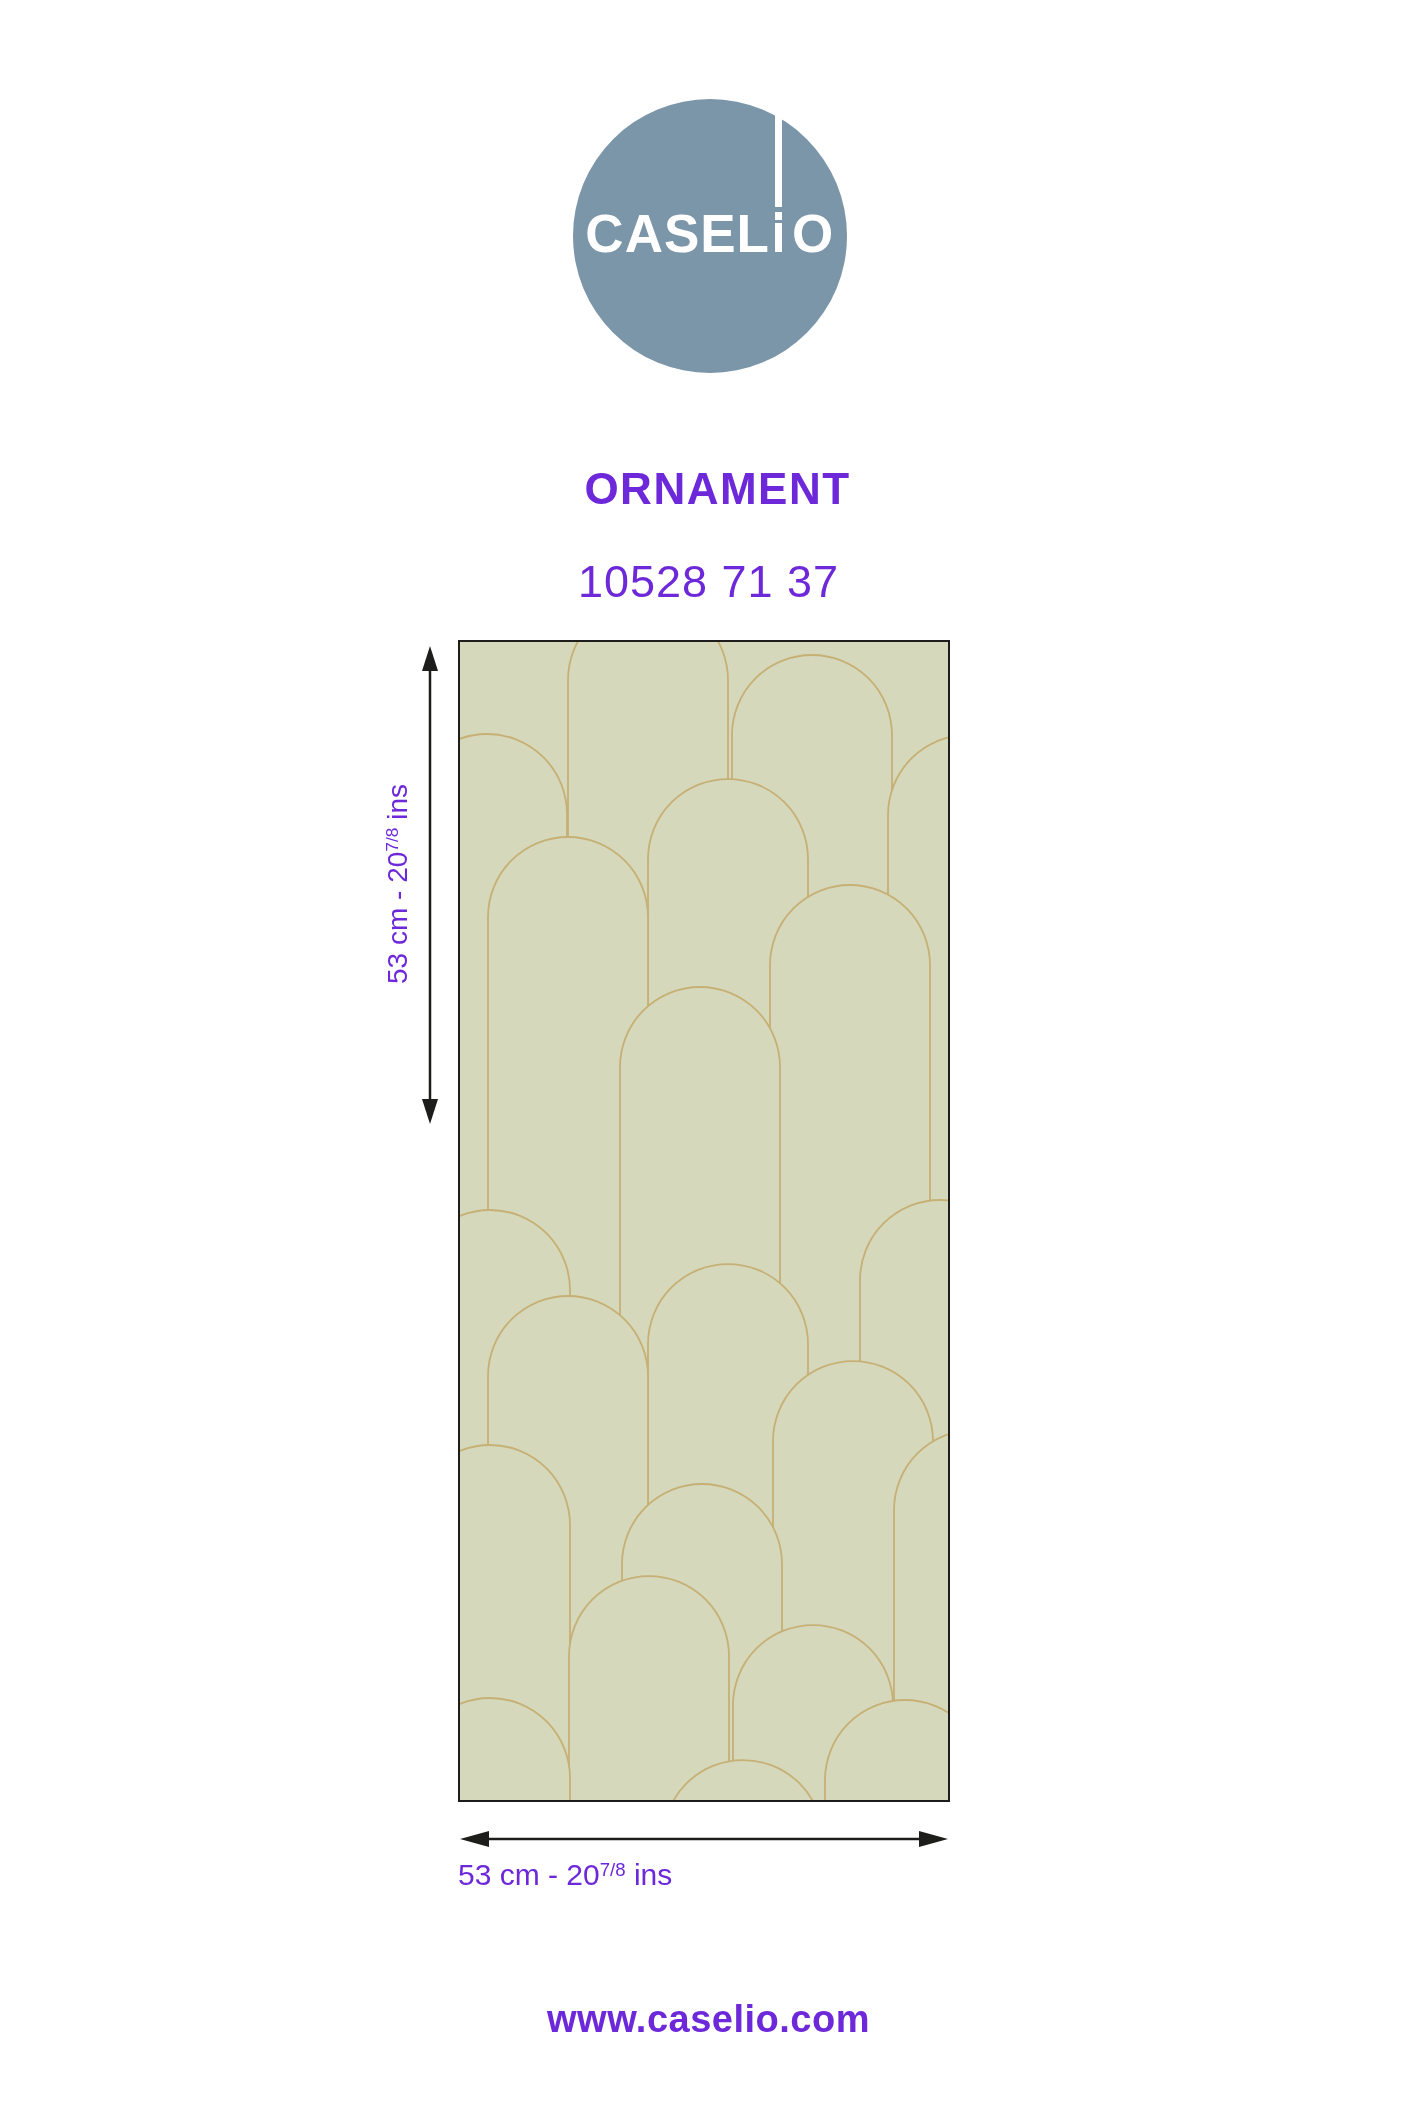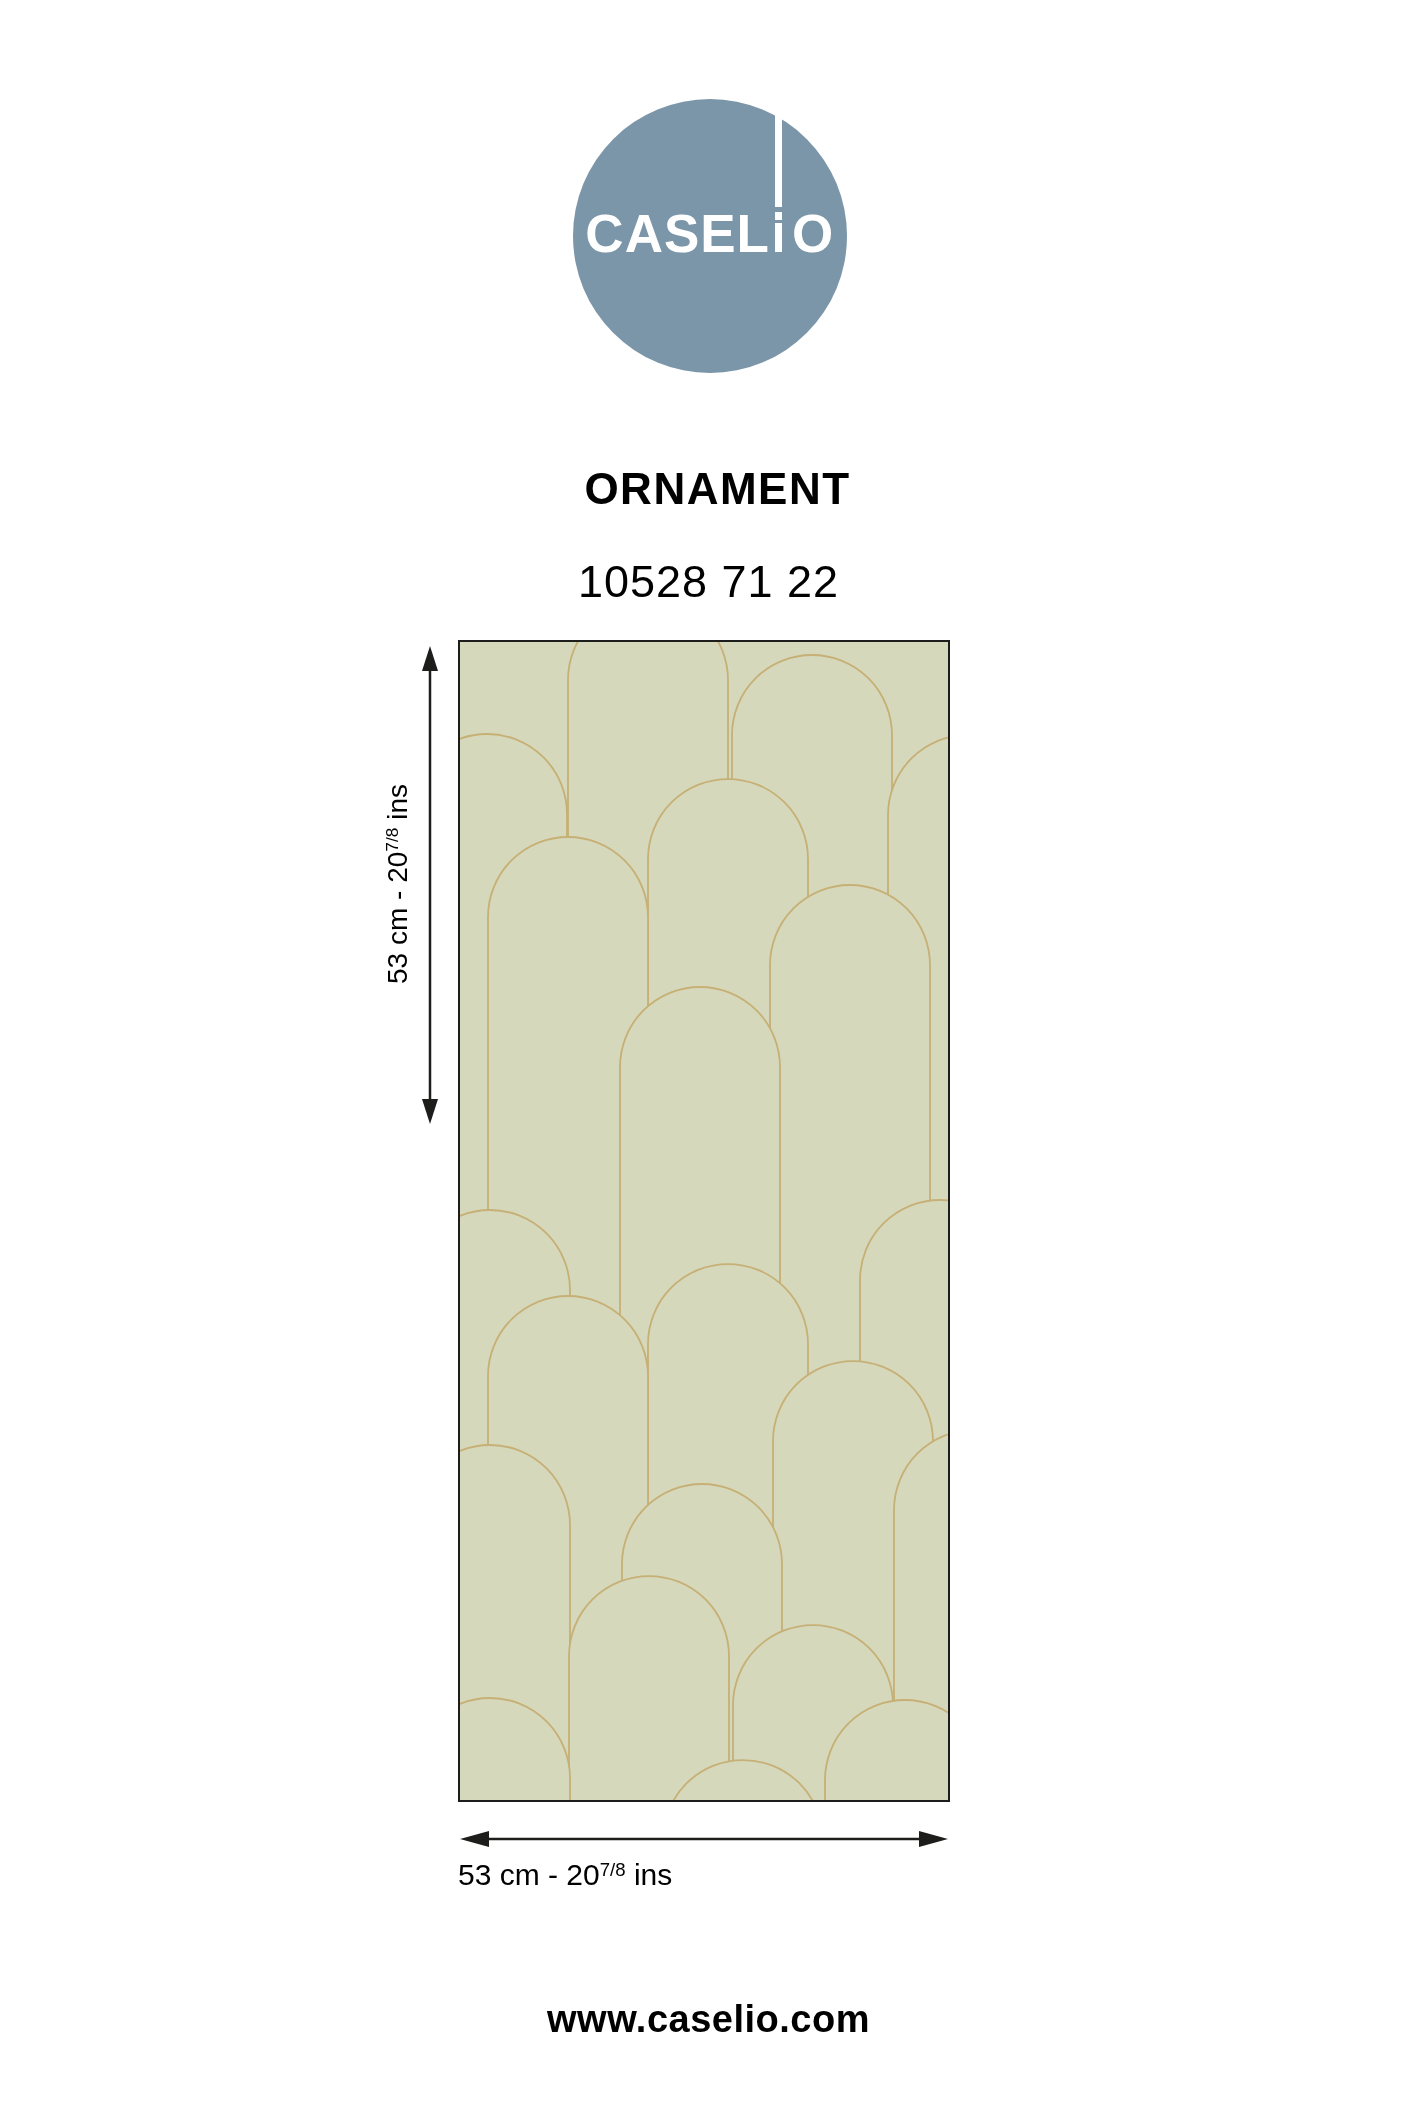--- a/index.html
+++ b/index.html
@@ -1,21 +1,21 @@
 <!DOCTYPE html>
 <html><head>
 <meta charset="utf-8">
 <style>
   html,body{margin:0;padding:0;background:#ffffff;}
   .page{
     position:relative;
     width:1417px;height:2126px;
     background:#ffffff;
     font-family:"Liberation Sans", sans-serif;
-    color:#000000;
+    color:#6d28d9;
     overflow:hidden;
   }
   .logo-svg{position:absolute;left:570px;top:96px;}
   .logo-wordmark{
     font-family:"Liberation Sans", sans-serif;
     font-weight:700;
     letter-spacing:1px;
   }
   .collection-title{
     position:absolute;left:0;top:464px;width:100%;
@@ -68,21 +68,21 @@
 
     <rect x="205" y="116" width="7" height="8" fill="#ffffff"></rect>
 
     <rect x="205" y="127" width="7" height="29" fill="#ffffff"></rect>
     <text x="200" y="156" text-anchor="end" class="logo-wordmark" font-size="53" fill="#ffffff">CASEL</text>
     <text x="222" y="156" text-anchor="start" class="logo-wordmark" font-size="53" fill="#ffffff">O</text>
   </svg>
 
   <div class="collection-title">ORNAMENT</div>
 
-  <div class="reference-number">10528 71 22</div>
+  <div class="reference-number">10528 71 37</div>
 
   <div class="swatch">
     <svg id="pattern-svg" width="488" height="1158" viewBox="0 0 488 1158">
         <path d="M 108 1170 L 108 38 A 80 80 0 0 1 268 38 L 268 1170" fill="#d6d8bc" stroke="#c6b075" stroke-width="1.8"></path>
         <path d="M 272 1170 L 272 93 A 80 80 0 0 1 432 93 L 432 1170" fill="#d6d8bc" stroke="#c6b075" stroke-width="1.8"></path>
         <path d="M -53 1170 L -53 172 A 80 80 0 0 1 107 172 L 107 1170" fill="#d6d8bc" stroke="#c6b075" stroke-width="1.8"></path>
         <path d="M 428 1170 L 428 173 A 80 80 0 0 1 588 173 L 588 1170" fill="#d6d8bc" stroke="#c6b075" stroke-width="1.8"></path>
         <path d="M 188 1170 L 188 217 A 80 80 0 0 1 348 217 L 348 1170" fill="#d6d8bc" stroke="#c6b075" stroke-width="1.8"></path>
         <path d="M 28 1170 L 28 275 A 80 80 0 0 1 188 275 L 188 1170" fill="#d6d8bc" stroke="#c6b075" stroke-width="1.8"></path>
         <path d="M 310 1170 L 310 323 A 80 80 0 0 1 470 323 L 470 1170" fill="#d6d8bc" stroke="#c6b075" stroke-width="1.8"></path>

